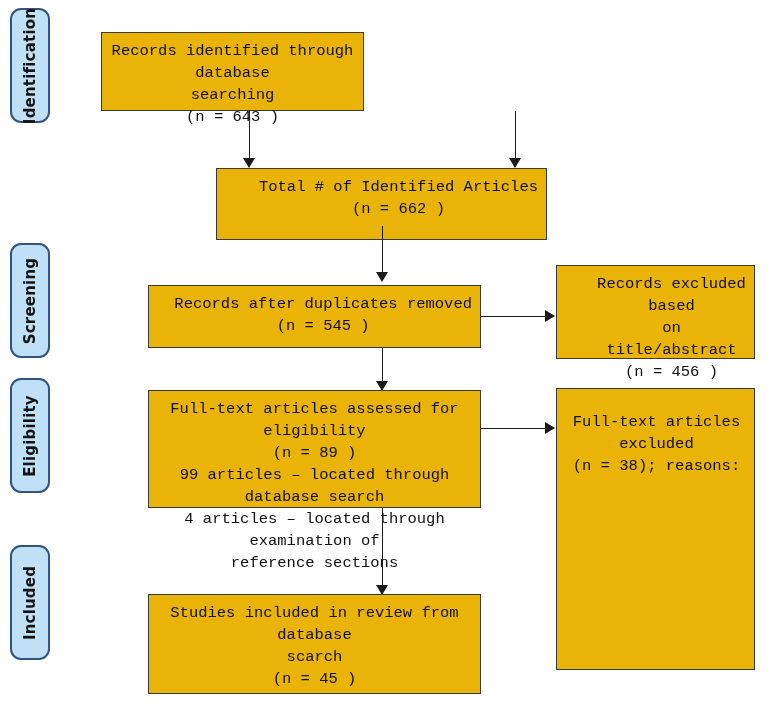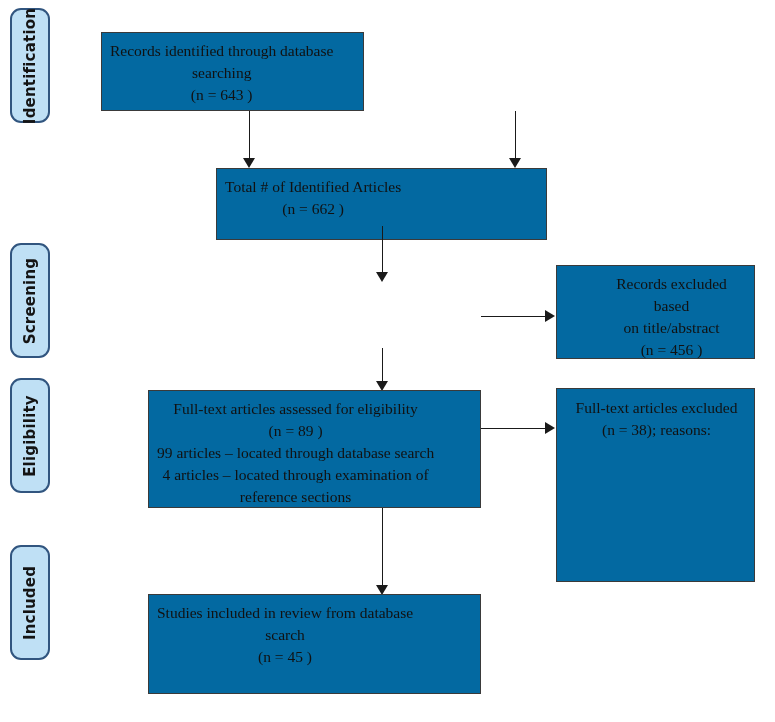--- a/index.html
+++ b/index.html
@@ -39,25 +39,26 @@
     font-weight: bold;
     font-size: 15px;
     letter-spacing: 0.2px;
     color: #141414;
   }
 
   
   .box {
     position: absolute;
     border: 1px solid #3a3a3a;
-    background: #0369a1;
+    background: #eab308;
     box-sizing: border-box;
     display: flex;
-    justify-content: flex-start;
+    justify-content: flex-end;
     padding: 7px 8px 0 8px;
+    font-family: Liberation Mono, monospace;
   }
   .box-text {
     text-align: center;
     font-size: 15.5px;
     line-height: 1.42;
     white-space: pre-line;
   }
   .box-text.left-align {
     text-align: left;
   }
@@ -131,20 +132,24 @@
   <div class="arrow-down" style="left:509px; top:158px;"></div>
 
   <div class="box" style="left:216px; top:168px; width:331px; height:72px;">
     <span class="box-text">Total # of Identified Articles
 (n = 662  )</span>
   </div>
 
   <div class="vline" style="left:382px; top:226px; height:49px;"></div>
   <div class="arrow-down" style="left:376px; top:272px;"></div>
 
+  <div class="box" style="left:148px; top:285px; width:333px; height:63px;">
+    <span class="box-text">Records after duplicates removed
+(n = 545  )</span>
+  </div>
 
   <div class="box" style="left:556px; top:265px; width:199px; height:94px;padding-left:40px;">
     <span class="box-text">Records excluded based
 on title/abstract
 (n = 456  )</span>
   </div>
 
   <div class="hline" style="left:481px; top:316px; width:65px;"></div>
   <div class="arrow-right" style="left:545px; top:310px;"></div>
 
@@ -152,21 +157,21 @@
   <div class="arrow-down" style="left:376px; top:381px;"></div>
 
   <div class="box" style="left:148px; top:390px; width:333px; height:118px;">
     <span class="box-text">Full-text articles assessed for eligibility
 (n = 89  )
 99 articles – located through database search
 4 articles – located through examination of
 reference sections</span>
   </div>
 
-  <div class="box" style="left:556px; top:388px; width:199px; height:194px; display:block; padding:8px 10px 0 12px;">
+  <div class="box" style="left:556px; top:388px; width:199px; height:282px; display:block; padding:22px 10px 0 12px;">
     <div class="box-head">Full-text articles excluded
 (n = 38); reasons:</div>
   </div>
 
   <div class="hline" style="left:481px; top:428px; width:65px;"></div>
   <div class="arrow-right" style="left:545px; top:422px;"></div>
 
   <div class="vline" style="left:382px; top:508px; height:80px;"></div>
   <div class="arrow-down" style="left:376px; top:585px;"></div>
 

